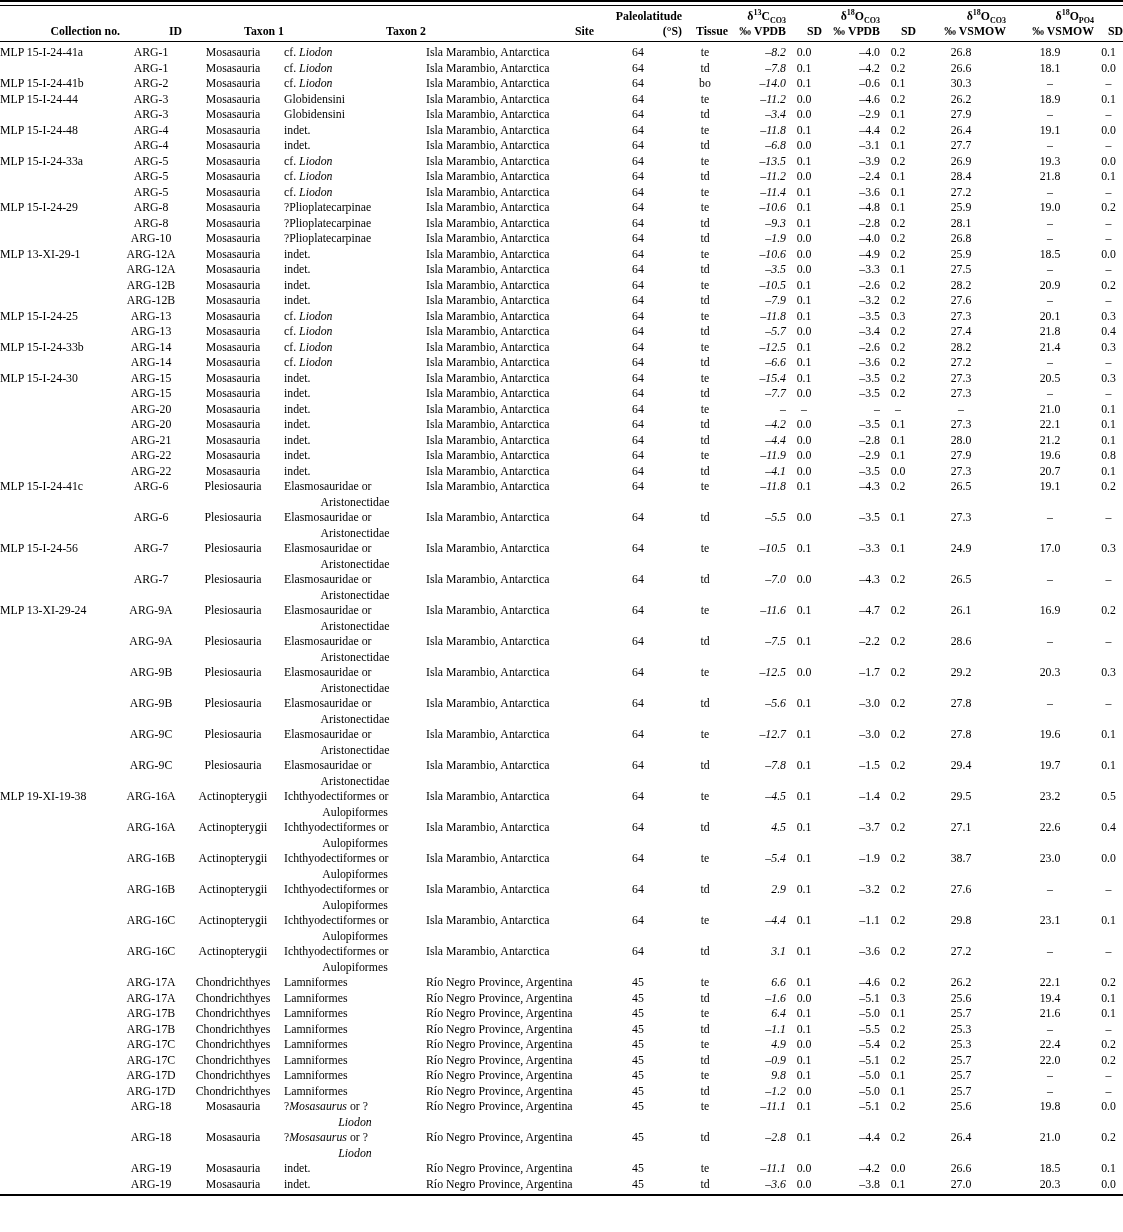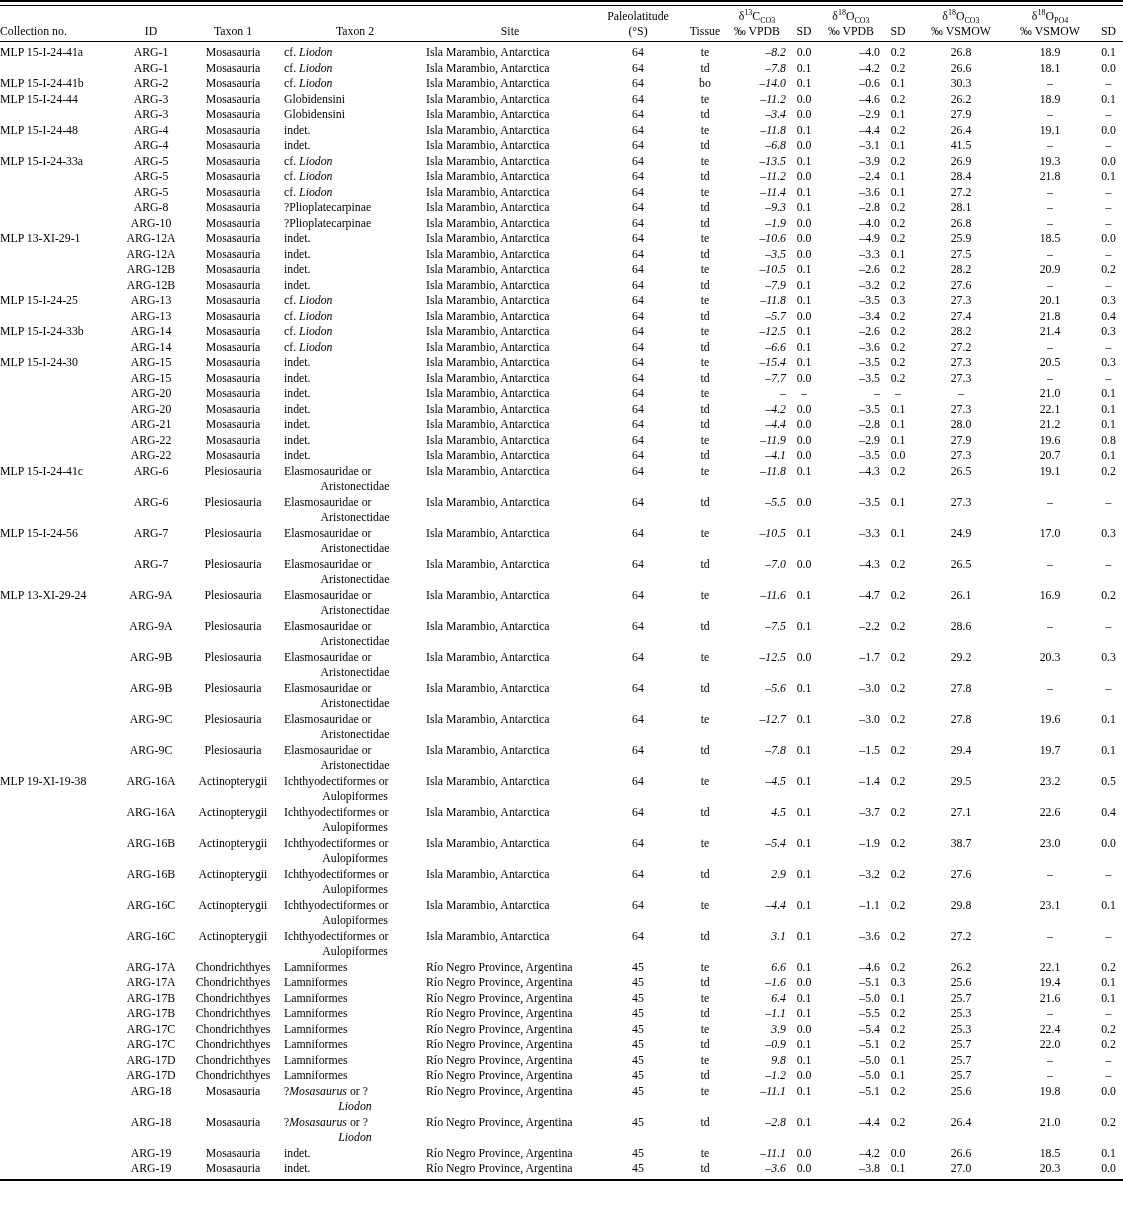--- a/index.html
+++ b/index.html
@@ -20,25 +20,26 @@
     height: 3px;
     border-bottom: 1.5px solid #000;
   }
   table.iso {
     border-collapse: collapse;
     table-layout: fixed;
     width: 1123px;
     font-size: 11.8px;
   }
   table.iso thead th {
-    font-weight: normal;
+    font-weight: bold;
     vertical-align: bottom;
     padding: 3px 0 2px 0;
     line-height: 15px;
     border-bottom: 1.2px solid #000;
+    text-align: right;
   }
   table.iso tbody {
     border-bottom: 2.5px solid #000;
   }
   table.iso tbody td {
     vertical-align: top;
     padding: 0;
     line-height: 15.5px;
     white-space: nowrap;
     overflow: visible;
@@ -238,21 +239,21 @@
           <td class="c2">ARG-4</td>
           <td class="c3">Mosasauria</td>
           <td class="c4">indet.</td>
           <td class="c5">Isla Marambio, Antarctica</td>
           <td class="c6">64</td>
           <td class="c7">td</td>
           <td class="c8">–6.8</td>
           <td class="c9">0.0</td>
           <td class="c10">–3.1</td>
           <td class="c11">0.1</td>
-          <td class="c12">41.5</td>
+          <td class="c12">27.7</td>
           <td class="c13">–</td>
           <td class="c14">–</td>
         </tr>
         <tr>
           <td class="c1">MLP 15-I-24-33a</td>
           <td class="c2">ARG-5</td>
           <td class="c3">Mosasauria</td>
           <td class="c4">cf. <i>Liodon</i></td>
           <td class="c5">Isla Marambio, Antarctica</td>
           <td class="c6">64</td>
@@ -289,20 +290,36 @@
           <td class="c5">Isla Marambio, Antarctica</td>
           <td class="c6">64</td>
           <td class="c7">te</td>
           <td class="c8">–11.4</td>
           <td class="c9">0.1</td>
           <td class="c10">–3.6</td>
           <td class="c11">0.1</td>
           <td class="c12">27.2</td>
           <td class="c13">–</td>
           <td class="c14">–</td>
+        </tr>
+        <tr>
+          <td class="c1">MLP 15-I-24-29</td>
+          <td class="c2">ARG-8</td>
+          <td class="c3">Mosasauria</td>
+          <td class="c4">?Plioplatecarpinae</td>
+          <td class="c5">Isla Marambio, Antarctica</td>
+          <td class="c6">64</td>
+          <td class="c7">te</td>
+          <td class="c8">–10.6</td>
+          <td class="c9">0.1</td>
+          <td class="c10">–4.8</td>
+          <td class="c11">0.1</td>
+          <td class="c12">25.9</td>
+          <td class="c13">19.0</td>
+          <td class="c14">0.2</td>
         </tr>
         <tr>
           <td class="c1"></td>
           <td class="c2">ARG-8</td>
           <td class="c3">Mosasauria</td>
           <td class="c4">?Plioplatecarpinae</td>
           <td class="c5">Isla Marambio, Antarctica</td>
           <td class="c6">64</td>
           <td class="c7">td</td>
           <td class="c8">–9.3</td>
@@ -890,21 +907,21 @@
           <td class="c14">–</td>
         </tr>
         <tr>
           <td class="c1"></td>
           <td class="c2">ARG-17C</td>
           <td class="c3">Chondrichthyes</td>
           <td class="c4">Lamniformes</td>
           <td class="c5">Río Negro Province, Argentina</td>
           <td class="c6">45</td>
           <td class="c7">te</td>
-          <td class="c8">3.9</td>
+          <td class="c8">4.9</td>
           <td class="c9">0.0</td>
           <td class="c10">–5.4</td>
           <td class="c11">0.2</td>
           <td class="c12">25.3</td>
           <td class="c13">22.4</td>
           <td class="c14">0.2</td>
         </tr>
         <tr>
           <td class="c1"></td>
           <td class="c2">ARG-17C</td>

